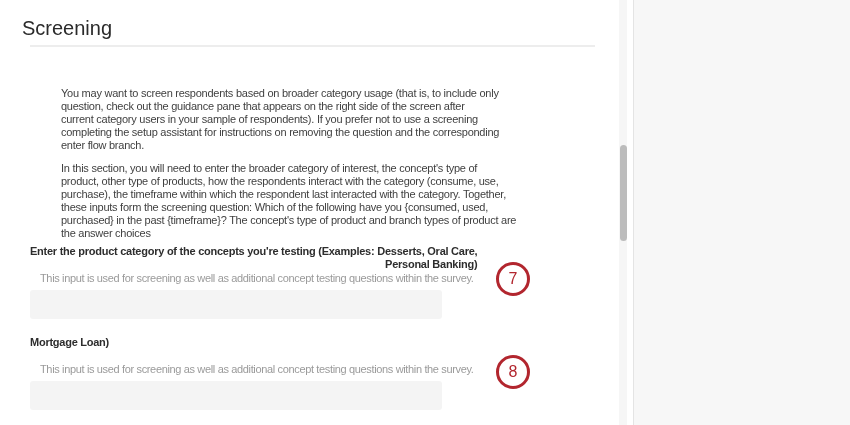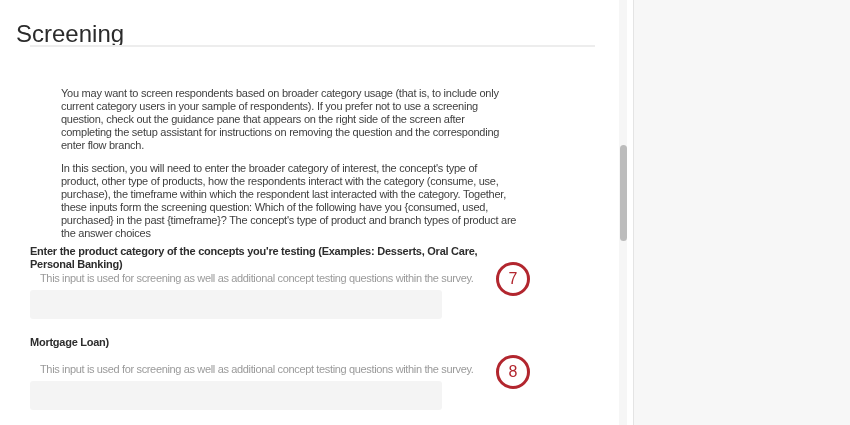--- a/index.html
+++ b/index.html
@@ -5,37 +5,37 @@
   html,body{margin:0;padding:0;}
   body{
     width:850px;height:425px;overflow:hidden;position:relative;
     background:#ffffff;font-family:"Liberation Sans",sans-serif;
     -webkit-font-smoothing:antialiased;
   }
   .line{white-space:nowrap;}
 
   
   .page-title{
-    position:absolute;left:16px;top:4px;
-    font-size:24px;font-weight:500;color:#2b2b2b;letter-spacing:0;
+    position:absolute;left:22px;top:4px;
+    font-size:20px;font-weight:500;color:#2b2b2b;letter-spacing:0;
   }
   .hr-divider{
     position:absolute;left:30px;top:45px;width:565px;height:2px;background:#ededed;
   }
   .para{
     position:absolute;left:46px;font-size:11px;line-height:13px;
     color:#3f3f3f;letter-spacing:-0.25px;margin-left:15px;
   }
   #para1{top:87px;}
   #para2{top:162px;}
   .field-label{
     position:absolute;left:30px;font-size:11px;font-weight:bold;line-height:13px;
     color:#2d2d2d;letter-spacing:-0.25px;
   }
-  #label1{top:245px;}
+  #label1{top:245px;text-align:right;}
   #label2{top:336px;}
   .helper{
     position:absolute;left:40px;font-size:11px;color:#9a9a9a;
     letter-spacing:-0.35px;white-space:nowrap;
   }
   #helper1{top:272px;}
   #helper2{top:363px;}
   .text-input{
     position:absolute;left:30px;width:412px;height:29px;
     background:#f4f4f4;border:none;border-radius:3px;box-sizing:border-box;
@@ -63,22 +63,22 @@
   }
 </style>
 </head>
 <body>
 
 <h1 class="page-title">Screening</h1>
 <div class="hr-divider"></div>
 
 <div class="para" id="para1">
   <div class="line">You may want to screen respondents based on broader category usage (that is, to include only</div>
+  <div class="line">question, check out the guidance pane that appears on the right side of the screen after</div>
   <div class="line">current category users in your sample of respondents). If you prefer not to use a screening</div>
-  <div class="line">question, check out the guidance pane that appears on the right side of the screen after</div>
   <div class="line">completing the setup assistant for instructions on removing the question and the corresponding</div>
   <div class="line">enter flow branch.</div>
 </div>
 
 <div class="para" id="para2">
   <div class="line">In this section, you will need to enter the broader category of interest, the concept's type of</div>
   <div class="line">product, other type of products, how the respondents interact with the category (consume, use,</div>
   <div class="line">purchase), the timeframe within which the respondent last interacted with the category. Together,</div>
   <div class="line">these inputs form the screening question: Which of the following have you {consumed, used,</div>
   <div class="line">purchased} in the past {timeframe}? The concept's type of product and branch types of product are</div>

